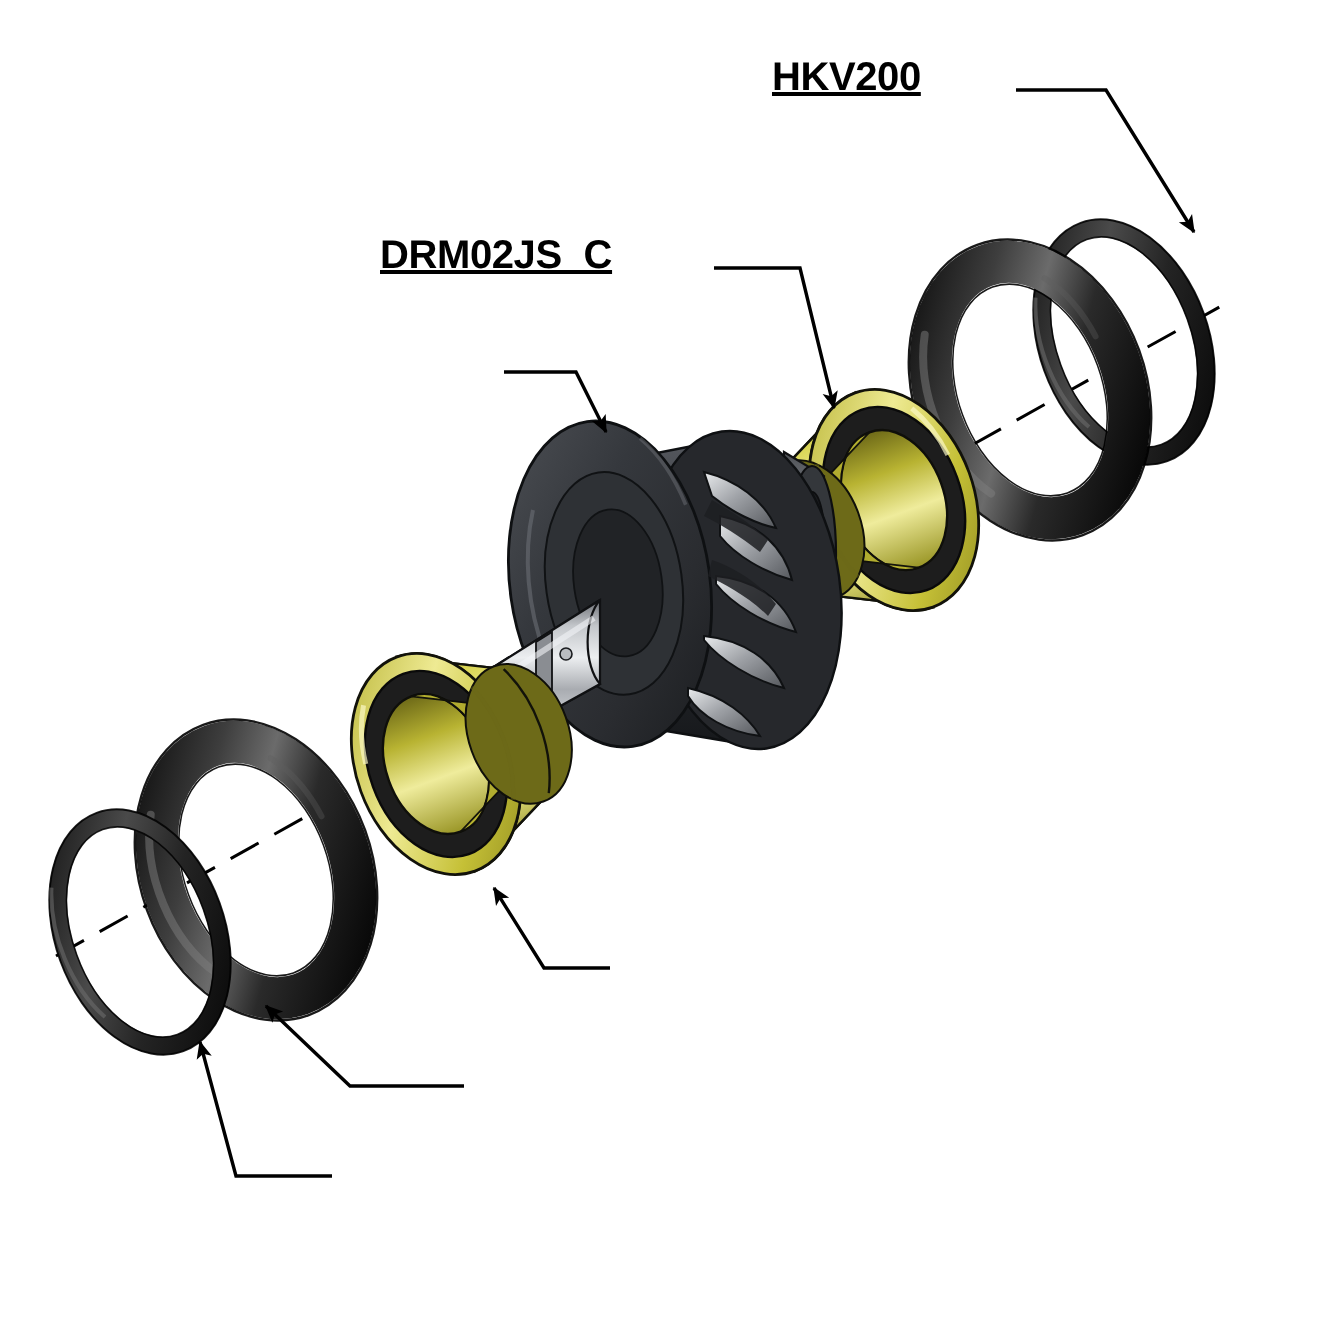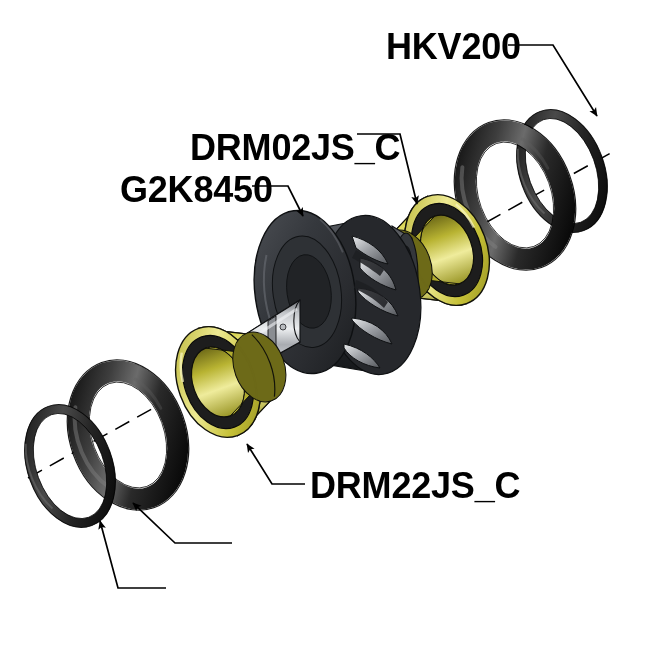--- a/index.html
+++ b/index.html
@@ -18,25 +18,26 @@
   #scene {
     position: absolute;
     inset: 0;
     width: 660px;
     height: 660px;
   }
   .lbl {
     position: absolute;
     font-family: "Liberation Sans", sans-serif;
     font-weight: bold;
-    font-size: 36px;
+    font-size: 20px;
     line-height: 1;
     color: #000000;
     white-space: nowrap;
     letter-spacing: -0.2px;
+    text-decoration: underline;
   }
 </style>
 </head>
 <body>
 
 <div id="stage">
 
   <svg id="scene" viewBox="0 0 660 660" xmlns="http://www.w3.org/2000/svg">
     <defs>
 
@@ -242,21 +243,19 @@
       <path d="M 357 134 L 400 134 L 417 204" marker-end="url(#arrowFilled)"></path>
       <path d="M 252 186 L 288 186 L 303 216" marker-end="url(#arrowFilled)"></path>
       <path d="M 305 484 L 272 484 L 247 444" marker-end="url(#arrowFilled)"></path>
       <path d="M 232 543 L 175 543 L 133 503" marker-end="url(#arrowFilled)"></path>
       <path d="M 166 588 L 118 588 L 100 521" marker-end="url(#arrowFilled)"></path>
     </g>
   </svg>
 
   <div class="lbl" style="left:386px; top:29px;">HKV200</div>
 
-  <div class="lbl" style="left:190px; top:118px;margin-top:12px;">DRM02JS_C</div>
-
-  <div class="lbl" style="left:120px; top:172px;">G2K8450</div>
-
-  <div class="lbl" style="left:310px; top:468px;">DRM22JS_C</div>
+  <div class="lbl" style="left:190px; top:118px;">DRM02JS_C</div>
+
+
 
 
 
 </div>
 
 </body></html>

